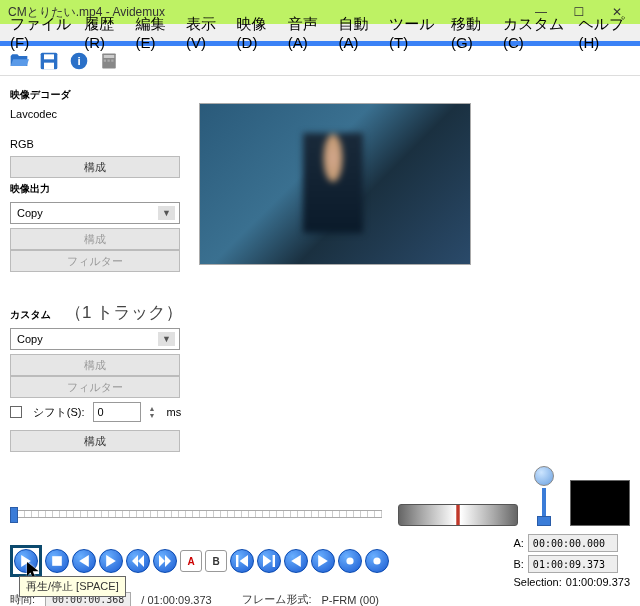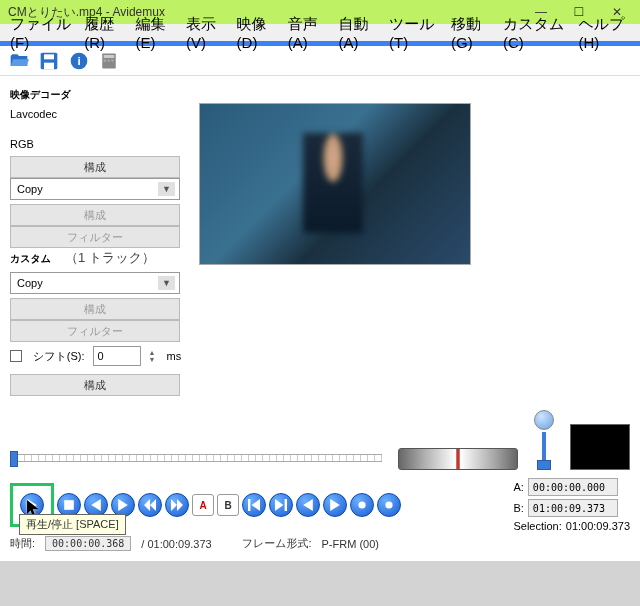--- a/index.html
+++ b/index.html
@@ -19,36 +19,36 @@
 .content { background: #fff; padding: 8px 10px; display: flex; gap: 10px; }
 .leftcol { width: 180px; }
 .section-label { font-size: 10px; font-weight: bold; margin: 4px 0 6px 0; }
 .leftcol .row { display: flex; gap: 18px; font-size: 11px; margin-bottom: 6px; flex-direction: column; }
 .btn { width: 170px; height: 22px; background: #e6e6e6; border: 1px solid #bbb; font-size: 11px; display: flex; align-items: center; justify-content: center; color: #333; }
 .btn.disabled { color: #999; }
 .combo { width: 170px; height: 22px; background: #fff; border: 1px solid #999; font-size: 11px; display: flex; align-items: center; padding: 0 6px; margin-bottom: 4px; position: relative; }
 .combo::after { content: "▼"; position: absolute; right: 4px; font-size: 9px; color: #555; background: #e0e0e0; padding: 2px 4px; }
 .spin { width: 48px; height: 20px; border: 1px solid #999; background: #fff; font-size: 11px; padding: 0 4px; display: inline-flex; align-items: center; }
 .chk { width: 12px; height: 12px; border: 1px solid #666; background: #fff; display: inline-block; vertical-align: middle; margin-right: 3px; }
-.tracks { font-size: 13px; color: #444; margin-left: 14px; }
+.tracks { font-size: 17px; color: #444; margin-left: 14px; margin-top: 29px; }
 
 .preview { width: 270px; height: 160px; margin-top: 20px; background: linear-gradient(135deg, #2a5a7a 0%, #3a7090 40%, #1a3040 60%, #2a4a6a 100%); box-shadow: 0 0 0 1px #aaa; position: relative; overflow: hidden; }
 .preview .fig { position: absolute; left: 38%; top: 18%; width: 60px; height: 100px; background: radial-gradient(ellipse at 50% 25%, #d4a890 0%, #c09870 22%, transparent 23%), linear-gradient(#1a2a3a, #0a1a2a); filter: blur(3px); }
 
 .bottom { background: #fff; padding: 6px 10px 10px 10px; }
 .scrubber { height: 24px; display: flex; align-items: center; gap: 0; position: relative; }
 .scrubtrack { flex: 1; height: 8px; background: #fff; border-top: 1px solid #aaa; border-bottom: 1px solid #aaa; position: relative; }
 .scrubtrack .ticks { position: absolute; inset: 0; background: repeating-linear-gradient(90deg, #ccc 0, #ccc 1px, transparent 1px, transparent 7px); }
 .scrubthumb { position: absolute; left: 0; top: -4px; width: 8px; height: 16px; background: #3a7cd8; border: 1px solid #2a5ca8; }
 
 .controls-row { display: flex; align-items: center; gap: 8px; margin-top: 8px; }
 .btns { display: flex; gap: 3px; align-items: center; }
 .ctlbtn { width: 24px; height: 24px; border-radius: 50%; background: radial-gradient(circle at 35% 30%, #6ab0ff, #1a5ad0); border: 1px solid #0a4ab0; display: flex; align-items: center; justify-content: center; color: #fff; font-size: 10px; }
 .ctlbtn.rect { border-radius: 3px; width: 22px; height: 22px; background: #fff; border: 1px solid #999; color: #c00; }
-.highlight { border: 3px solid #22c55e; padding: 7px; }
+.highlight { border: 3px solid #0c4a6e; padding: 1px; }
 .ctlbtn svg { width: 12px; height: 12px; fill: #fff; }
 
 .right-bottom { margin-left: auto; display: flex; gap: 12px; align-items: center; }
 .navwheel { width: 120px; height: 22px; background: linear-gradient(90deg, #666 0%, #aaa 20%, #fff 48%, #c0392b 49%, #c0392b 51%, #fff 52%, #aaa 80%, #666 100%); border: 1px solid #555; border-radius: 3px; }
 .vslider { width: 20px; height: 60px; position: relative; display: flex; flex-direction: column; align-items: center; }
 .vtrack { width: 4px; flex: 1; background: #3a7cd8; }
 .vthumb { width: 14px; height: 10px; background: #3a7cd8; border: 1px solid #2a5ca8; }
 .vtop { width: 20px; height: 20px; border-radius: 50%; background: radial-gradient(circle at 35% 30%, #cce5ff, #6aa0e0); border: 1px solid #888; margin-bottom: 2px; }
 
 .ab-block { display: flex; flex-direction: column; gap: 3px; font-size: 11px; }
@@ -120,20 +120,21 @@
 
 <div class="content">
   <div class="leftcol">
     <div class="section-label">映像デコーダ</div>
     <div class="row">
       <span>Lavcodec</span>
       <span>RGB</span>
     </div>
     <div class="btn">構成</div>
 
+    <div class="section-label">映像出力</div>
     <div class="combo">
         <span>Copy</span>
       </div>
     <div class="btn disabled">構成</div>
     <div class="btn disabled">フィルター</div>
 
     <div style="display:flex;align-items:baseline">
       <div class="section-label">カスタム</div>
       <span class="tracks">（1 トラック）</span>
     </div>

